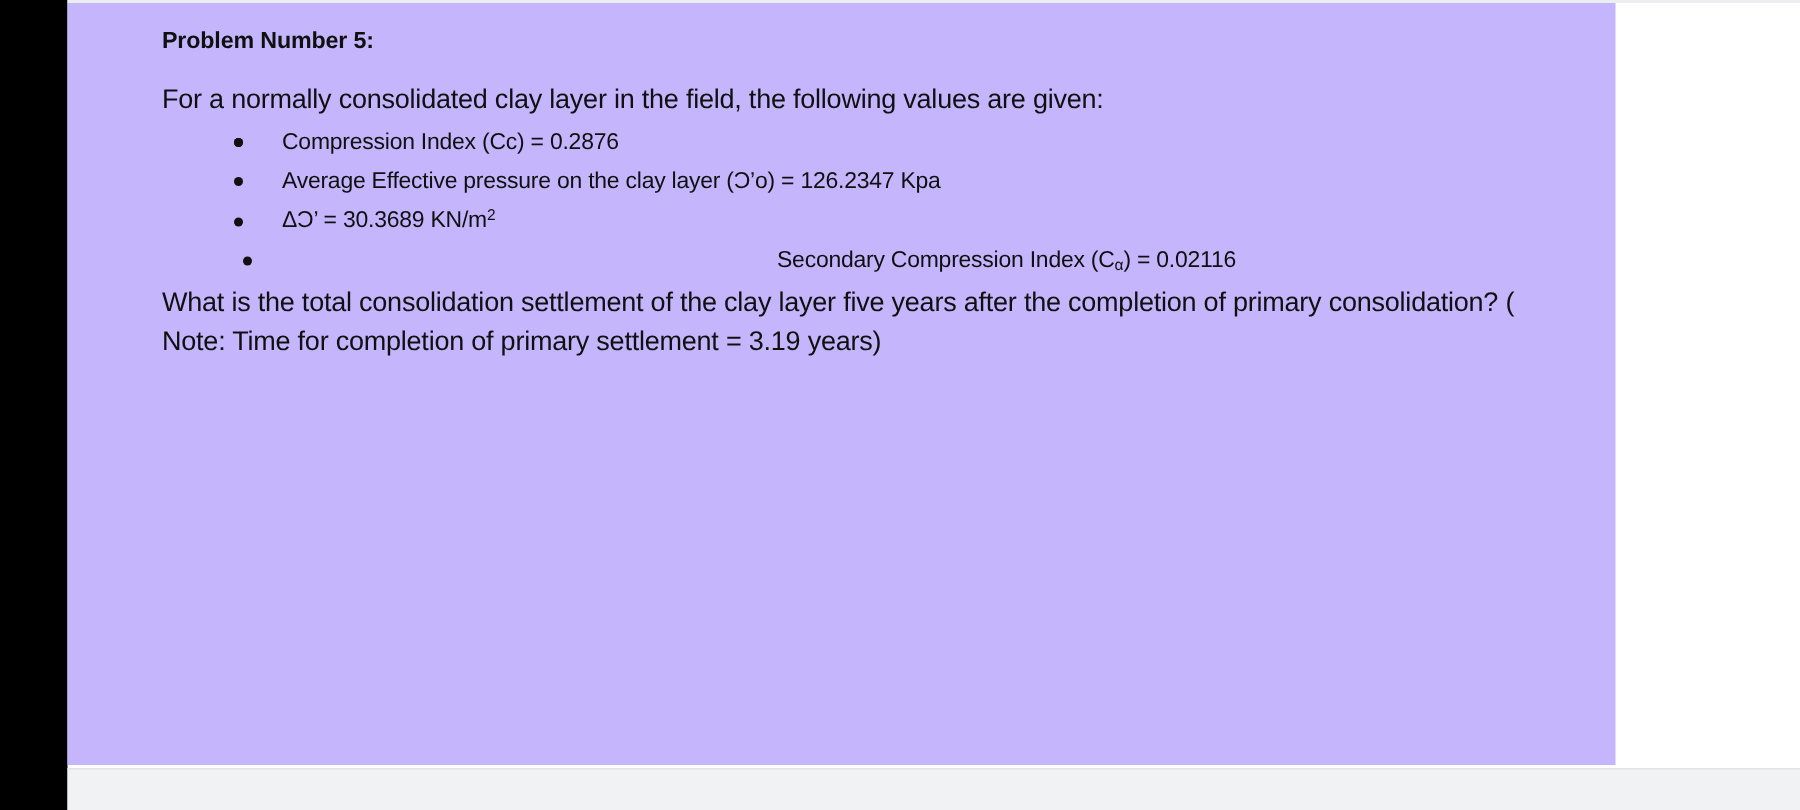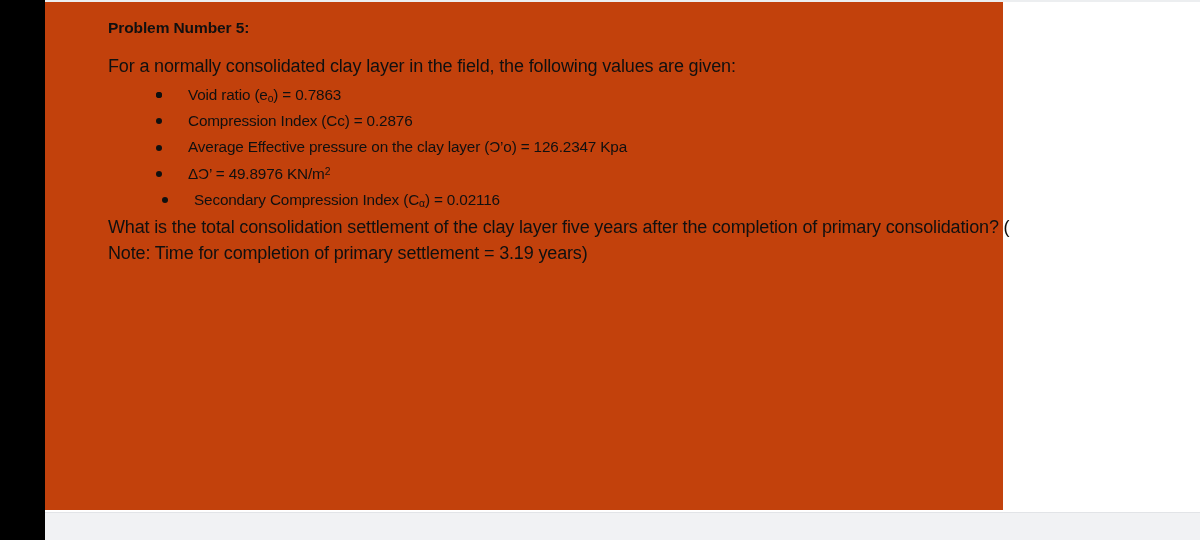--- a/index.html
+++ b/index.html
@@ -33,23 +33,23 @@
     top: 0;
     width: 1155px;
     height: 2px;
     background: #eceef0;
   }
   
   .page {
     position: absolute;
     left: 45px;
     top: 2px;
-    width: 958px;
+    width: 1032px;
     height: 508px;
-    background: #c2410c;
+    background: #c4b5fd;
   }
   
   .bottom-band {
     position: absolute;
     left: 45px;
     top: 512px;
     width: 1155px;
     height: 28px;
     background: #f1f2f4;
     border-top: 1px solid #e2e4e7;
@@ -92,20 +92,21 @@
     position: absolute;
     left: 48px;
     top: 0.66em;
     width: 6px;
     height: 6px;
     border-radius: 50%;
     background: #101010;
   }
   ul.bullets li.indented {
     padding-left: 86px;
+    text-align: center;
   }
   ul.bullets li.indented .dot {
     left: 54px;
   }
   .question {
     font-size: 18px;
     color: #101010;
     letter-spacing: -0.15px;
     line-height: 1.42;
     margin: 2px 0 0 0;
@@ -134,38 +135,34 @@
       <p class="prob-title">Problem Number 5:</p>
 
       <p class="intro">For a normally consolidated clay layer in the field, the following values are given:</p>
 
       <ul class="bullets">
 
         <li>
           <span class="dot"></span>
         </li>
 
-        <li>
-          <span class="dot"></span>
-          <span>Void ratio (e</span><sub>o</sub><span>) = 0.7863</span>
-        </li>
 
         <li>
           <span class="dot"></span>
           <span>Compression Index (Cc) = 0.2876</span>
         </li>
 
         <li>
           <span class="dot"></span>
           <span>Average Effective pressure on the clay layer (Ɔ’o) = 126.2347  Kpa</span>
         </li>
 
         <li>
           <span class="dot"></span>
-          <span>ΔƆ’ = 49.8976 KN/m</span><sup>2</sup>
+          <span>ΔƆ’ = 30.3689 KN/m</span><sup>2</sup>
         </li>
 
         <li class="indented">
           <span class="dot"></span>
           <span>Secondary Compression Index (C</span><sub>α</sub><span>) = 0.02116</span>
         </li>
 
       </ul>
 
       <p class="question">

